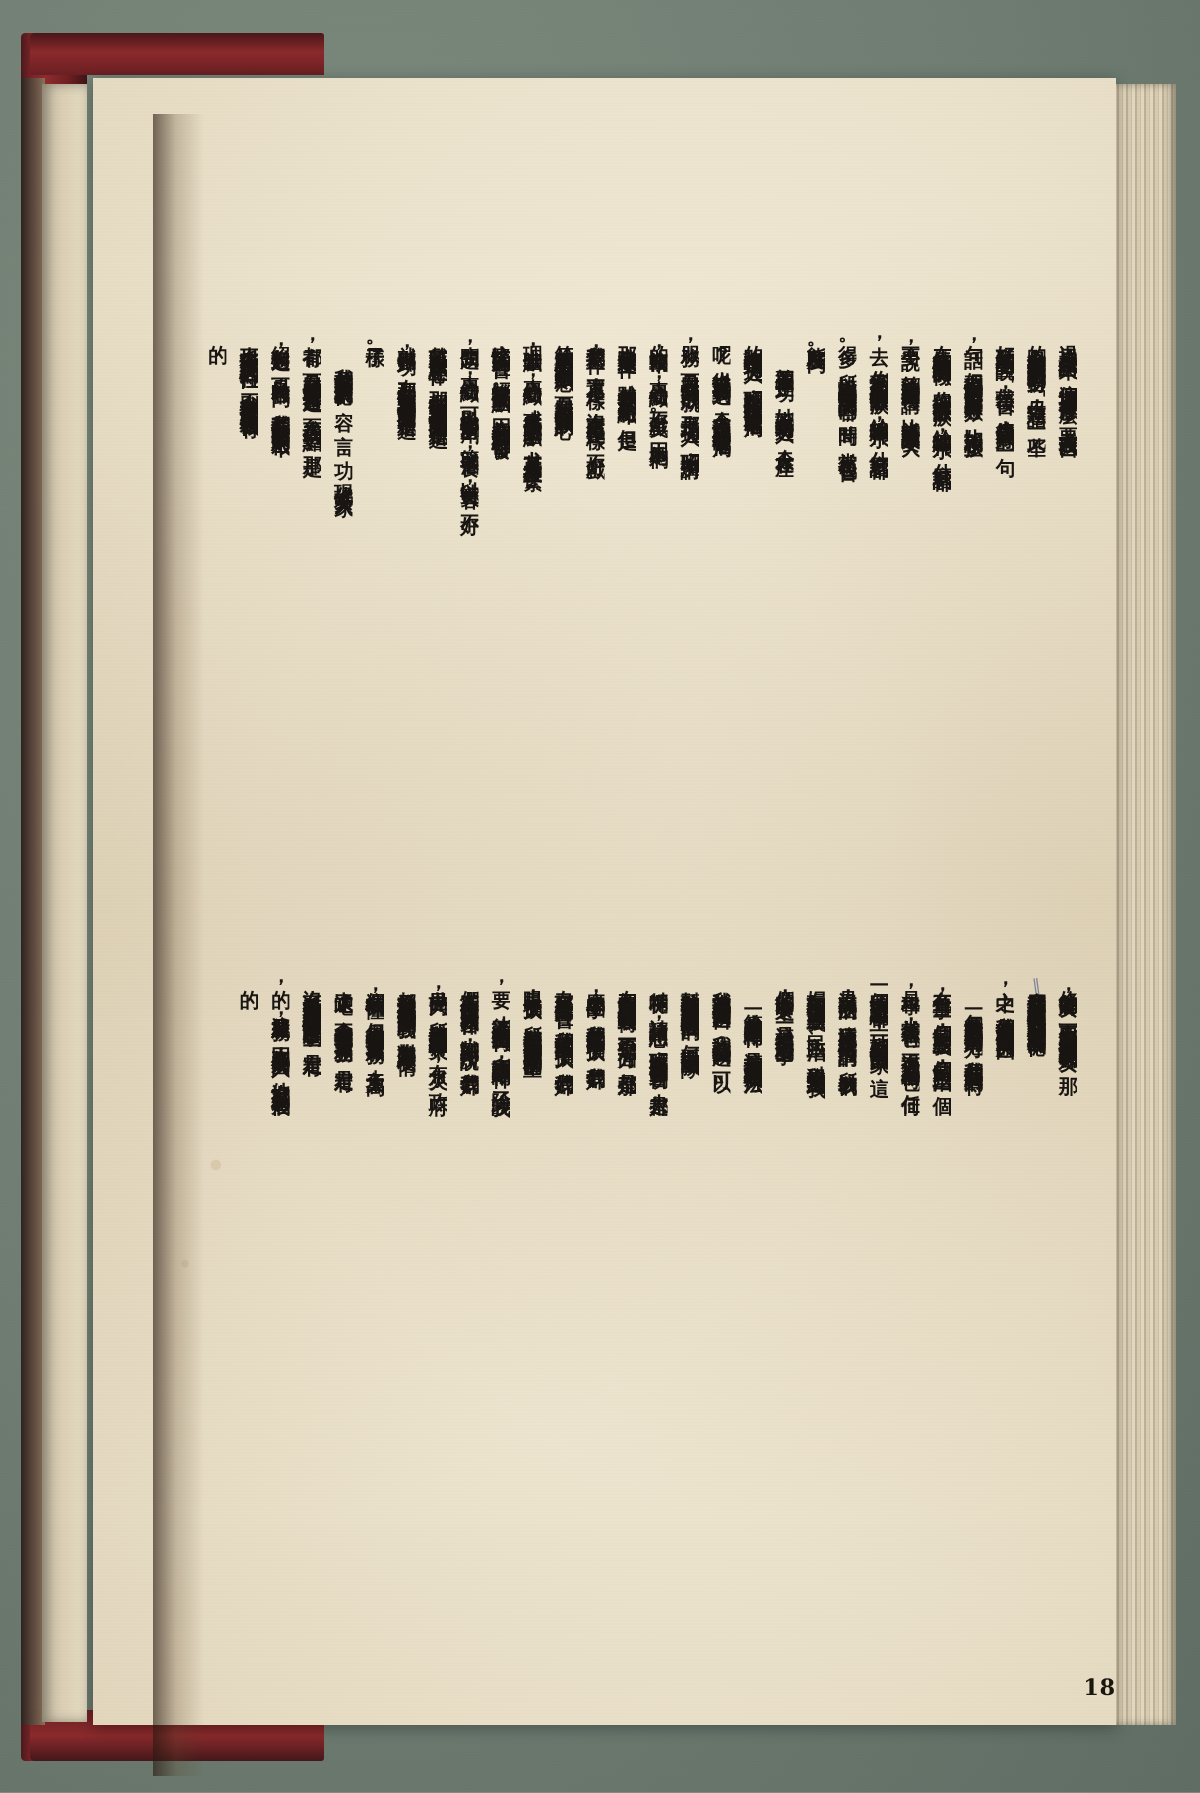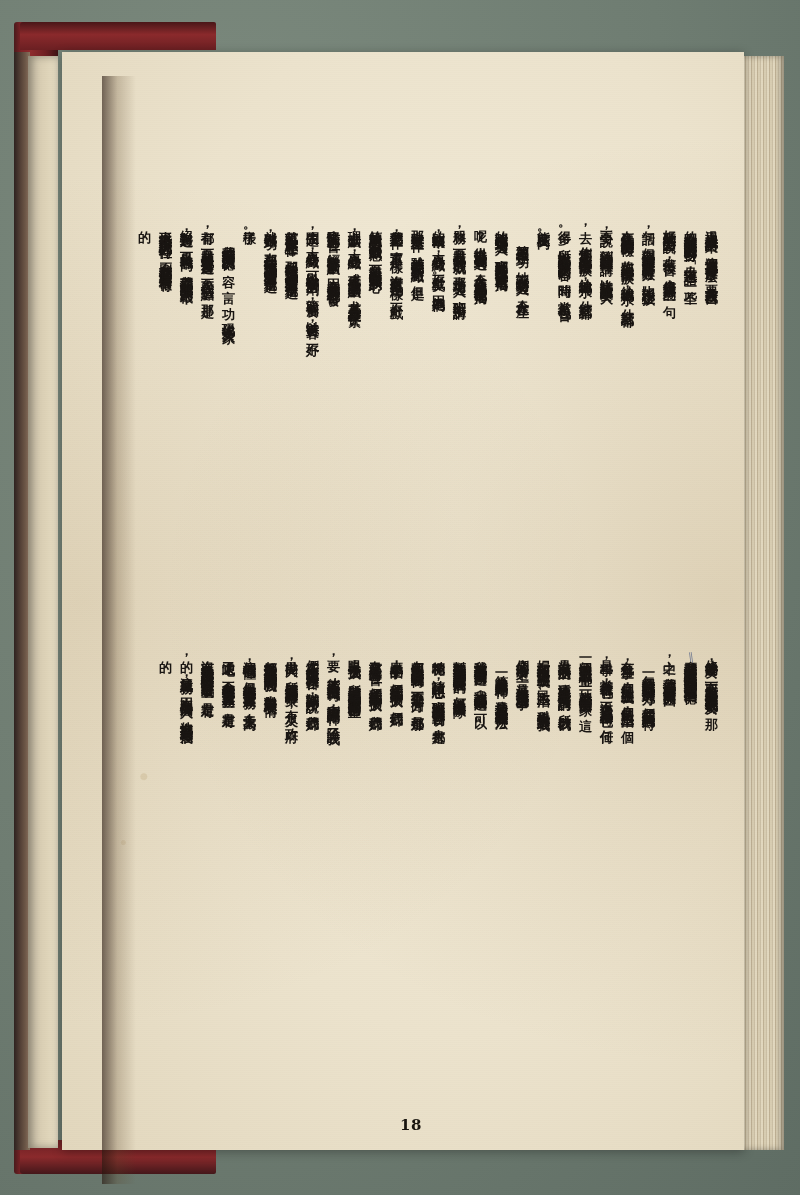--- a/index.html
+++ b/index.html
@@ -166,21 +166,21 @@
     -webkit-font-smoothing: none;
   }
   #group-lower .vcol { letter-spacing: 1.35px; }
 
   
   .page-number {
     position: absolute;
     left: 0;
     right: 0;
     bottom: 16px;
-    text-align: center;
+    text-align: right;
     font-family: "DejaVu Serif", "Liberation Serif", serif;
     font-size: 15px;
     color: #19150f;
     letter-spacing: .5px;
     font-weight: 600;
     padding-left: 16px;
   }
 
   
   .margin-mark {

